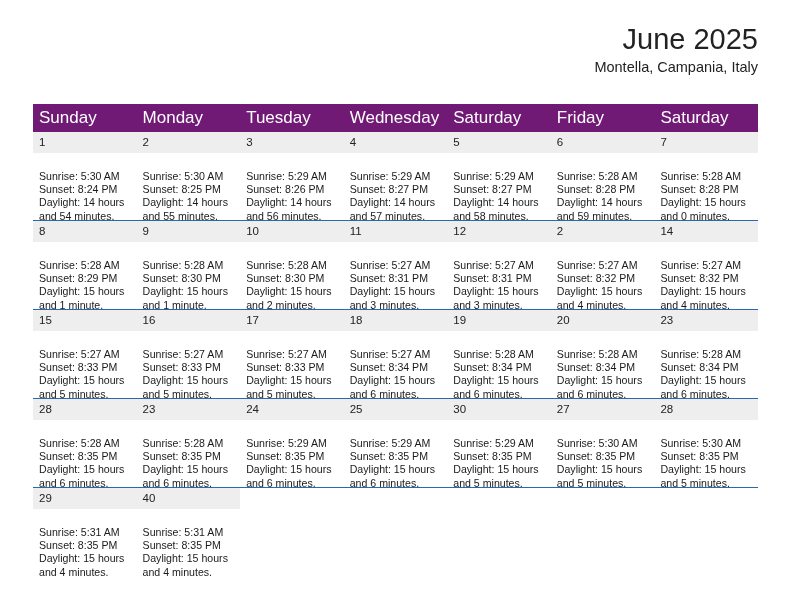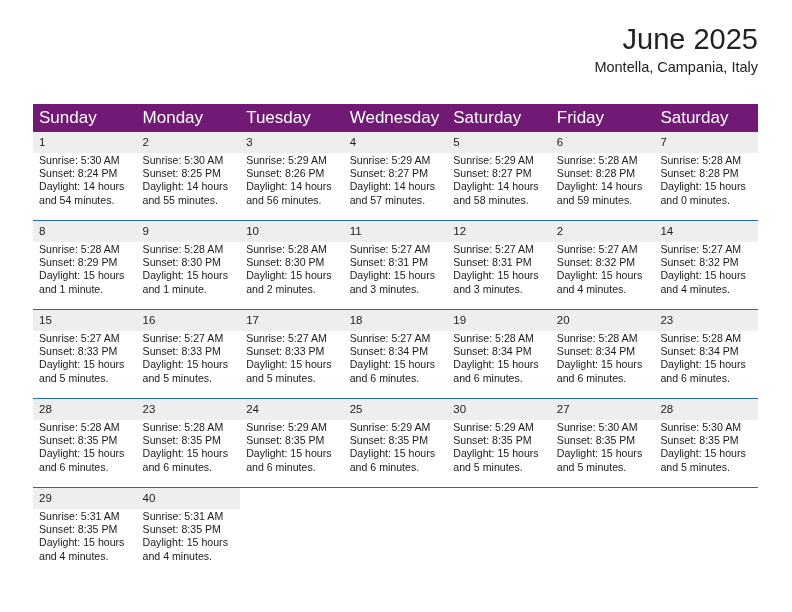--- a/index.html
+++ b/index.html
@@ -132,21 +132,21 @@
     height: 13px;
     box-sizing: content-box;
   }
   .daynum.empty {
     color: transparent;
   }
   .cell.blank .daynum {
     background: #ffffff;
   }
   .info {
-    padding: 1px 8px 0 6px;
+    padding: 17px 8px 0 6px;
     font-size: 10.6px;
     line-height: 13.2px;
     color: #1a1a1a;
   }
   .info div {
     white-space: normal;
   }
 </style>
 </head>
 <body>

